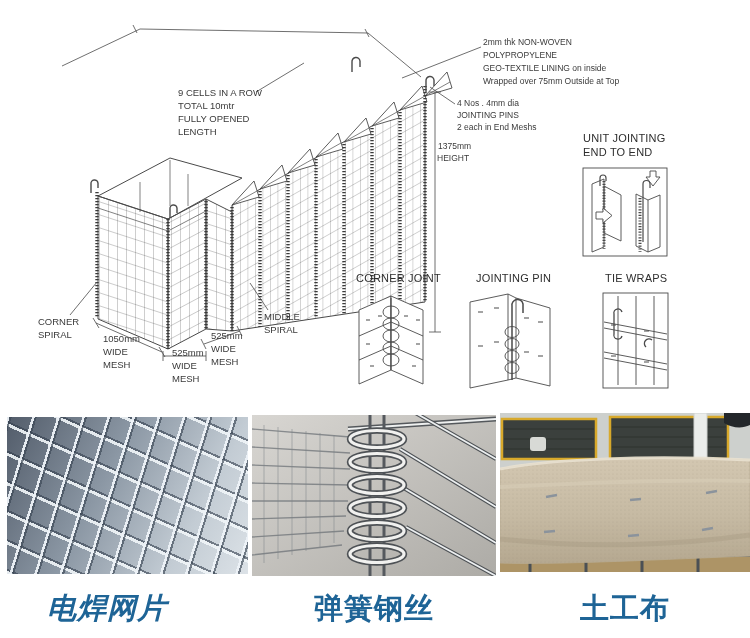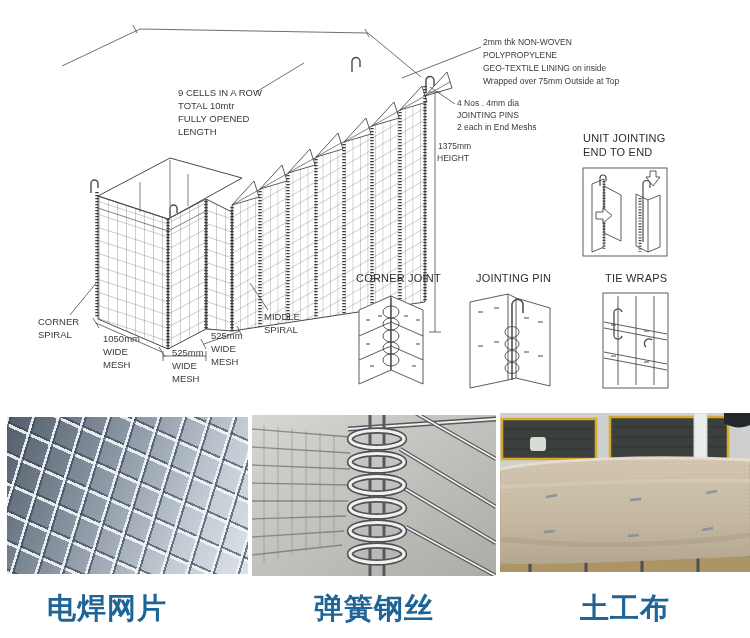--- a/index.html
+++ b/index.html
@@ -15,21 +15,21 @@
   .photo-mid{left:252px;top:415px;width:244px;height:161px;}
   .photo-right{left:500px;top:413px;width:250px;height:159px;}
   .mesh-art{width:100%;height:100%;
     background-color:#8d99a6;
     background-image:
       repeating-linear-gradient(107deg, rgba(237,242,247,.95) 0 2.5px, rgba(58,70,84,.65) 2.5px 4.5px, rgba(0,0,0,0) 4.5px 24px),
       repeating-linear-gradient(24deg, rgba(240,245,248,.9) 0 3px, rgba(52,63,78,.6) 3px 5px, rgba(0,0,0,0) 5px 27px),
       linear-gradient(118deg,#525c6a 0%, #8b97a4 40%, #c3ccd4 75%, #dce2e7 100%);}
   .caption{position:absolute;top:590px;height:38px;text-align:center;
     font-size:29px;line-height:36px;font-weight:bold;letter-spacing:1px;color:#1e6496;}
-  .cap-1{left:7px;width:200px;}
+  .cap-1{left:7px;width:200px;font-style:italic;}
   .cap-2{left:252px;width:244px;}
   .cap-3{left:500px;width:250px;}
 </style>
 </head>
 <body>
 
 <div class="page">
 
   <svg class="diagram" width="750" height="408" viewBox="0 0 750 408">
     <defs>

